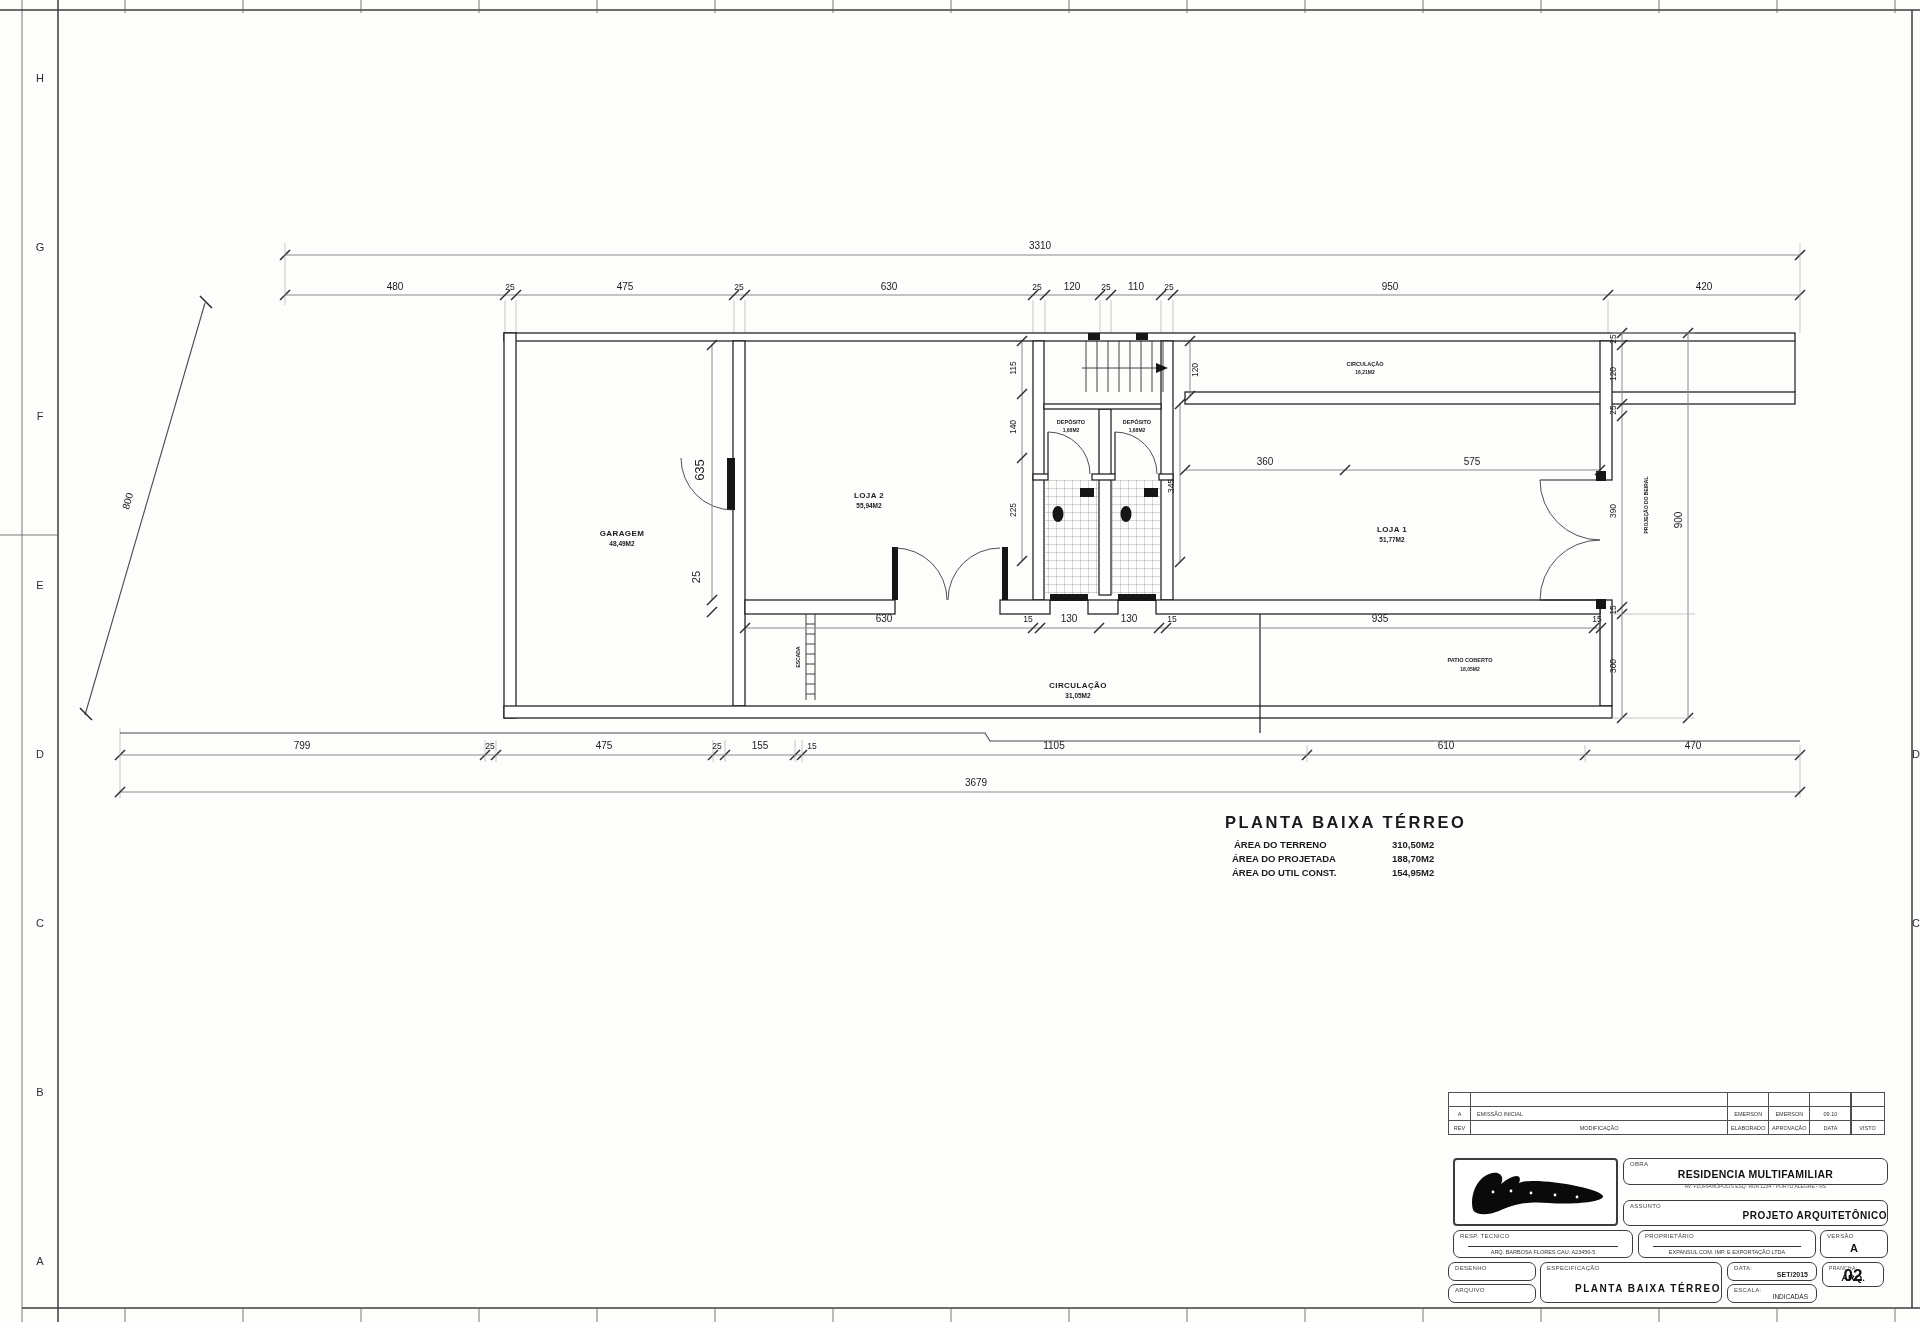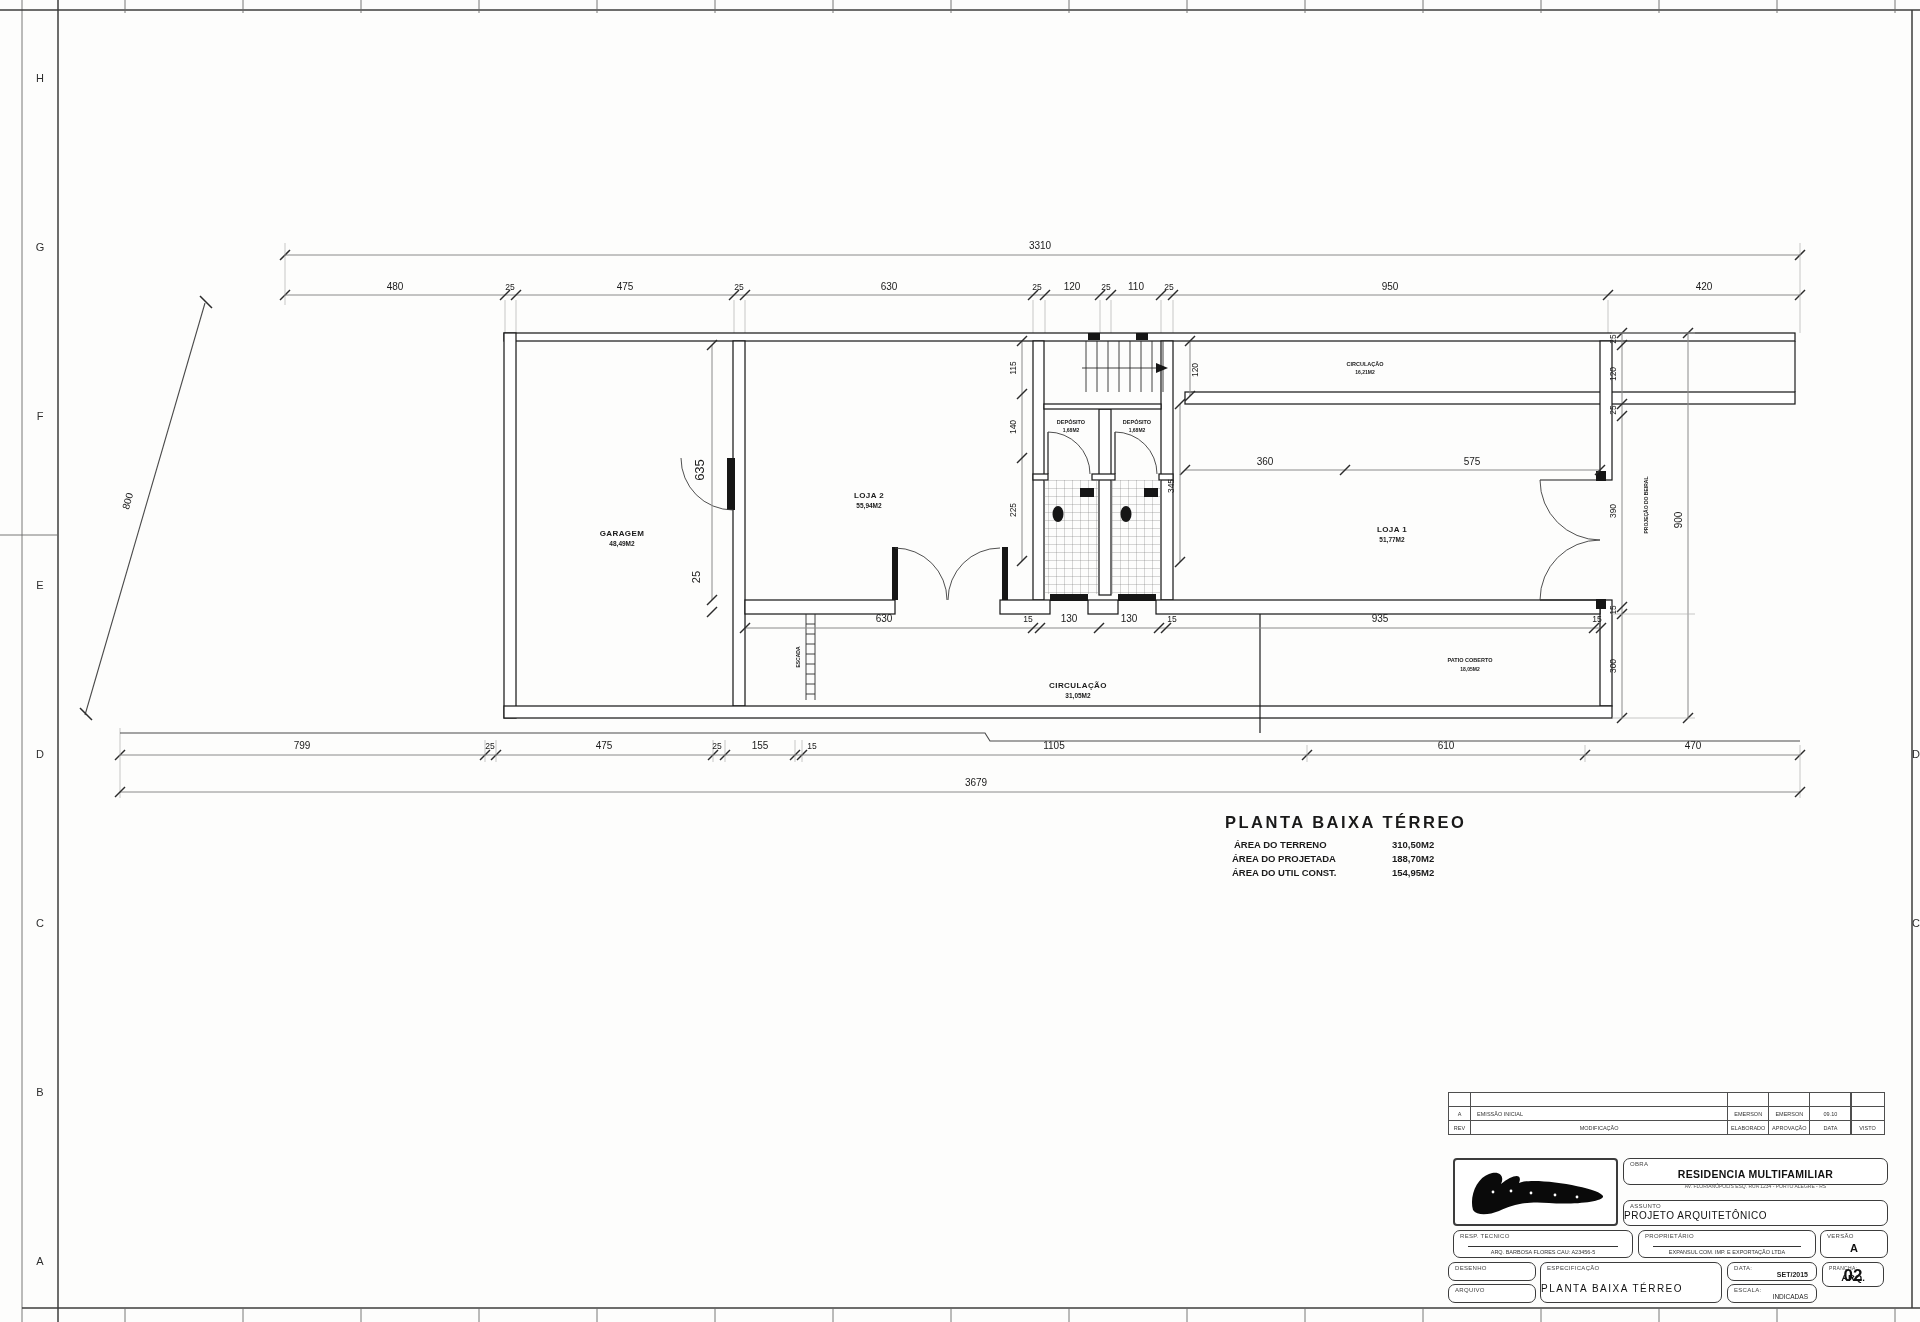--- a/index.html
+++ b/index.html
@@ -30,21 +30,21 @@
   .tb{position:absolute;border:1.3px solid #3c3c3c;border-radius:7px;background:#fff;box-sizing:border-box}
   .tb .lbl{position:absolute;top:2px;left:6px;font-size:6px;color:#444;letter-spacing:.3px}
   .rev{position:absolute;left:1448px;top:1092px;width:441px;}
   .rrow{display:flex;}
   .rcell{border:0.9px solid #4f4f4f;margin-right:-0.9px;margin-bottom:-0.9px;height:15px;
          font-size:5.5px;color:#333;display:flex;align-items:center;justify-content:center;
          box-sizing:border-box;background:#fff;overflow:hidden;white-space:nowrap}
   .c0{width:23px}.c1{width:258px}.c2{width:42px}.c3{width:42px}.c4{width:42px}.c5{width:34px}
   .obra-title{position:absolute;top:9px;left:0;right:0;text-align:center;font-size:10.5px;font-weight:bold;color:#111;letter-spacing:.3px}
   .obra-sub{position:absolute;top:24px;left:0;right:0;text-align:center;font-size:5px;color:#555}
-  .center-val{position:absolute;bottom:4px;left:0;right:0;text-align:left;font-size:10px;font-weight:normal;color:#111;letter-spacing:.5px}
+  .center-val{position:absolute;bottom:4px;left:0;right:0;text-align:right;font-size:10px;font-weight:bold;color:#111;letter-spacing:.5px}
   .sigline{position:absolute;left:8%;right:8%;bottom:10px;border-top:1px solid #333}
   .sigval{position:absolute;bottom:2px;left:0;right:0;text-align:center;font-size:5.5px;color:#333;white-space:nowrap}
   .vval{position:absolute;bottom:3px;left:0;right:0;text-align:center;font-size:11px;font-weight:bold;color:#111}
   .dval{position:absolute;bottom:2px;right:8px;font-size:7px;font-weight:bold;color:#222}
   .eval2{position:absolute;bottom:2px;right:8px;font-size:6.5px;color:#222}
   .pr-arq{position:absolute;top:9px;left:0;right:0;text-align:center;font-size:9.5px;font-weight:bold;color:#111}
   .pr-num{position:absolute;bottom:0px;left:0;right:0;text-align:center;font-size:17px;font-weight:bold;color:#111}
   .logo-svg{position:absolute;left:4px;top:4px}
 </style>
 </head>

